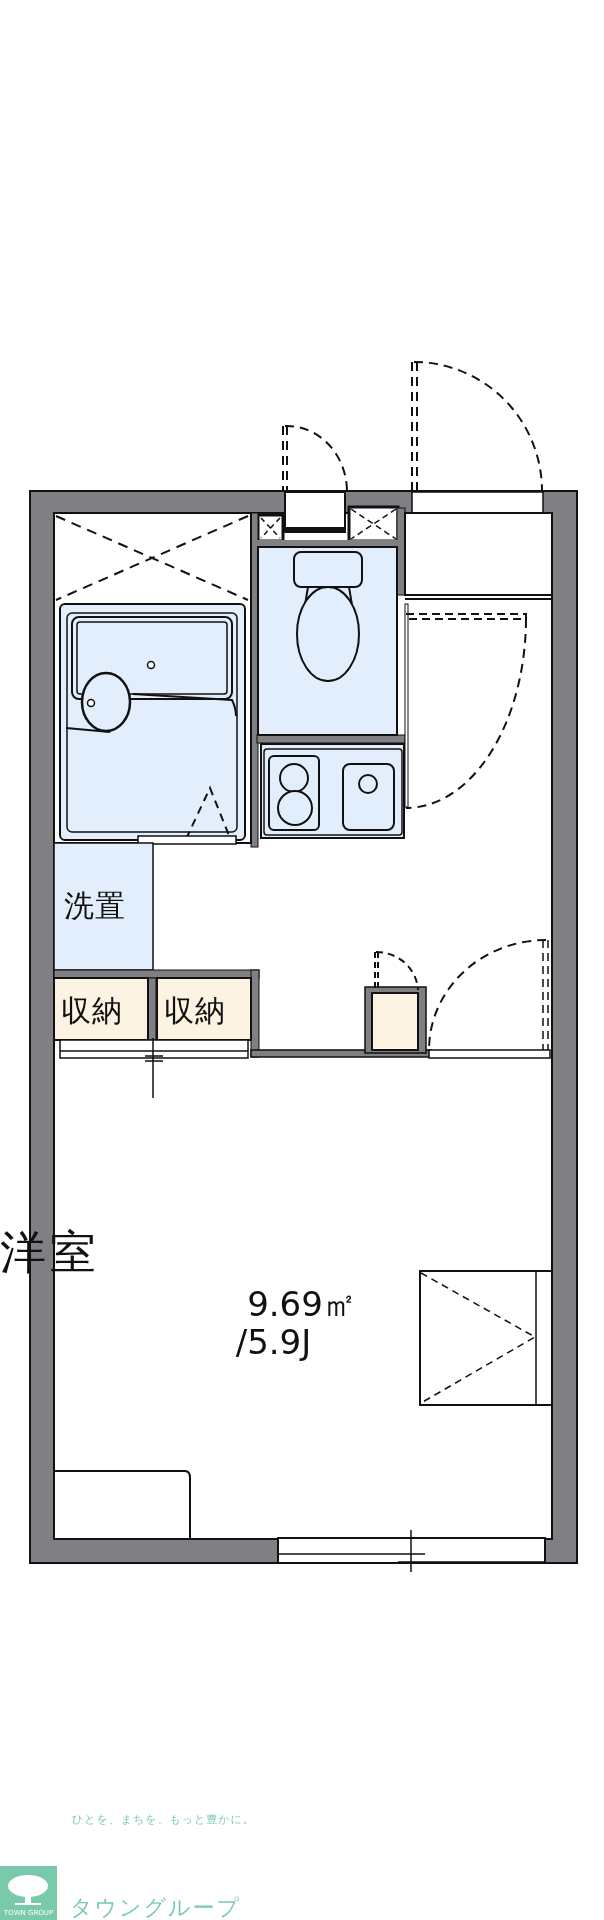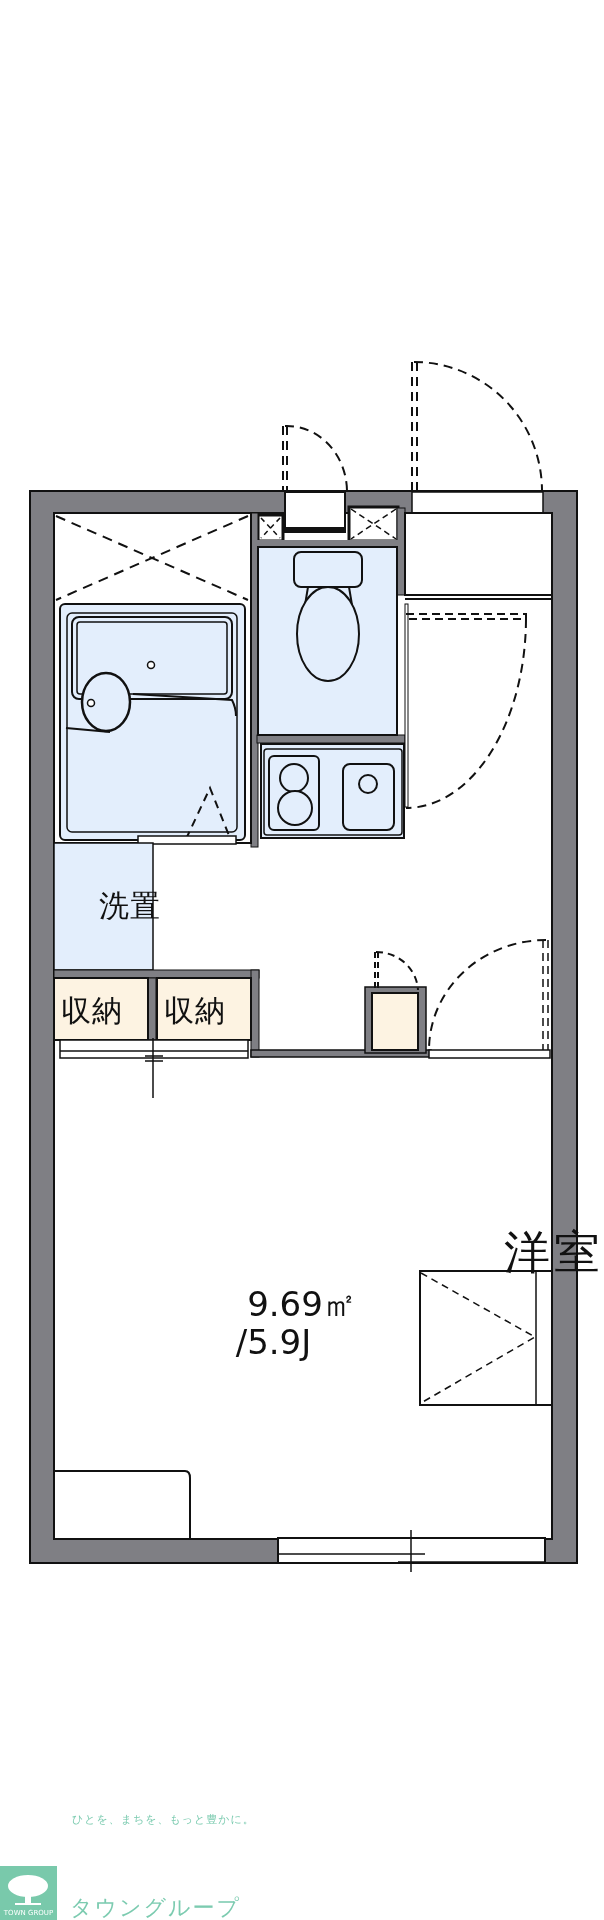--- a/index.html
+++ b/index.html
@@ -1,20 +1,20 @@
 <!DOCTYPE html>
 <html><head>
 <meta charset="utf-8">
 <style>
   html,body{margin:0;padding:0;background:#ffffff;}
   body{width:604px;height:1920px;position:relative;overflow:hidden;font-family:"DejaVu Sans",sans-serif;}
   #plan{position:absolute;left:0;top:0;}
   .label{position:absolute;font-family:"DejaVu Sans",sans-serif;color:#111;white-space:nowrap;}
   .lbl-sm{font-size:30px;letter-spacing:1px;}
-  .room-name{font-size:46px;left:0;width:604px;text-align:right;top:1222px;letter-spacing:4px;}
+  .room-name{font-size:46px;left:0;width:604px;text-align:left;top:1222px;letter-spacing:4px;}
   .room-area{font-size:34px;left:0;width:604px;text-align:center;top:1282px;}
   .room-jo{font-size:34px;left:0;width:547px;text-align:center;top:1322px;}
   .logo-box{position:absolute;left:0;top:1866px;width:57px;height:54px;background:#79c9ab;}
   .logo-sub{position:absolute;left:0;bottom:3px;width:57px;text-align:center;color:#fff;font-size:7px;font-family:"DejaVu Sans",sans-serif;}
   .logo-tag{position:absolute;left:72px;top:1812px;font-size:11px;color:#7ccbb0;letter-spacing:1px;}
   .logo-name{position:absolute;left:70px;top:1893px;font-size:22px;color:#7ccbb0;letter-spacing:2px;}
 </style>
 </head>
 <body>
 
@@ -136,21 +136,21 @@
   </g>
 
   <g>
     <rect x="278" y="1538" width="267" height="25" fill="#fff" stroke="#111" stroke-width="2"></rect>
     <line x1="278" y1="1554" x2="425" y2="1554" stroke="#111" stroke-width="1.5"></line>
     <line x1="398" y1="1562" x2="545" y2="1562" stroke="#111" stroke-width="1.5"></line>
     <line x1="411" y1="1530" x2="411" y2="1572" stroke="#111" stroke-width="1.5"></line>
   </g>
 </svg>
 
-<div class="label lbl-sm" style="left:64px;top:886px;margin-left:35px;">洗置</div>
+<div class="label lbl-sm" style="left:64px;top:886px;">洗置</div>
 <div class="label lbl-sm" style="left:61px;top:991px;">収納</div>
 <div class="label lbl-sm" style="left:164px;top:991px;">収納</div>
 
 <div class="label room-name">洋室</div>
 <div class="label room-area">9.69㎡</div>
 <div class="label room-jo">/5.9J</div>
 
 <div class="logo-box">
   <svg width="57" height="44" viewBox="0 0 57 44">
     <ellipse cx="28" cy="20" rx="20" ry="11" fill="#fff"></ellipse>

